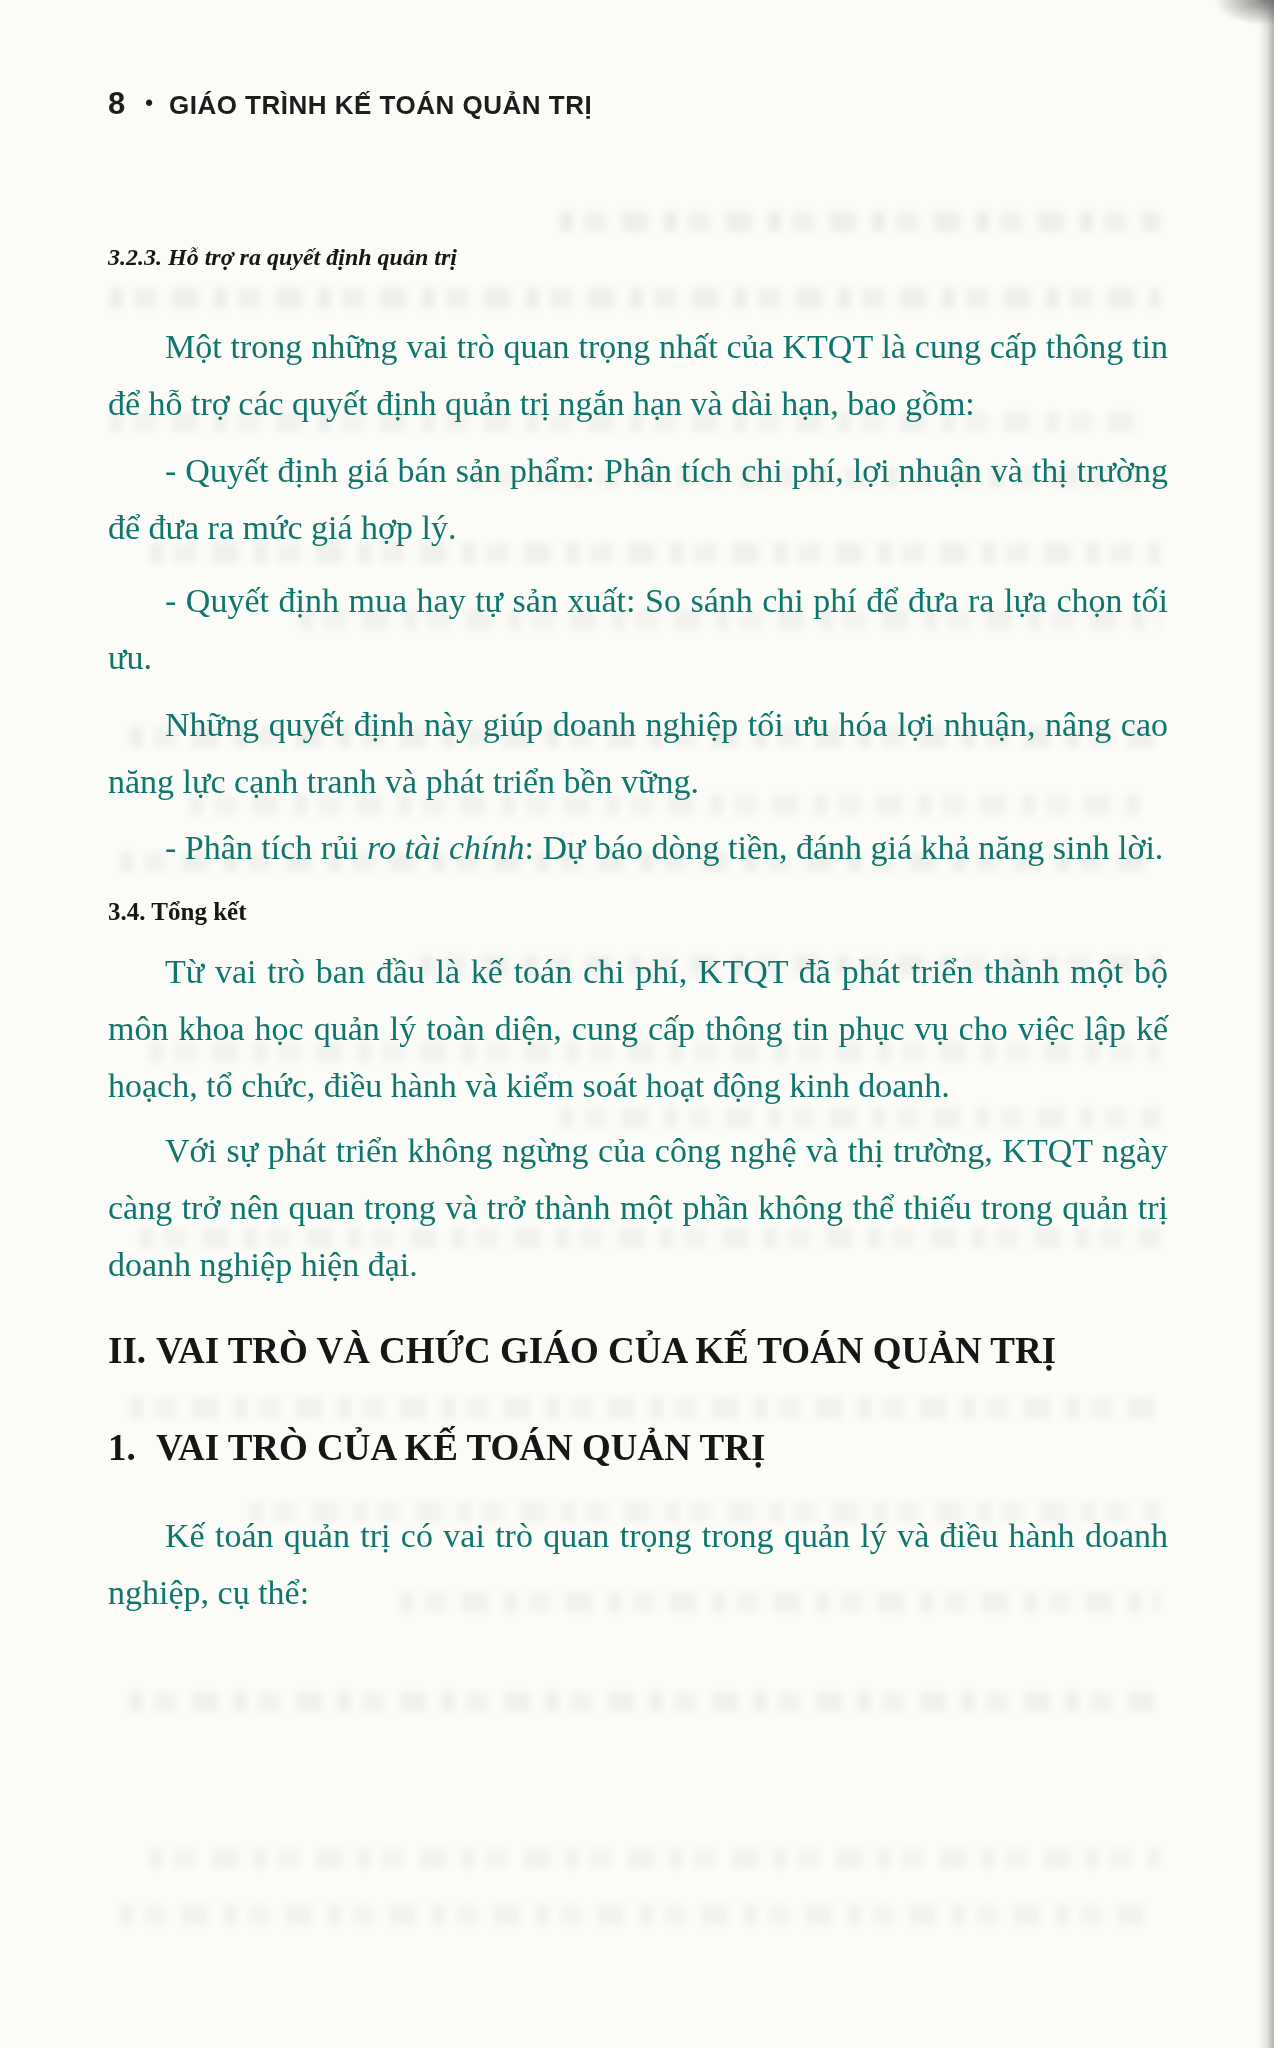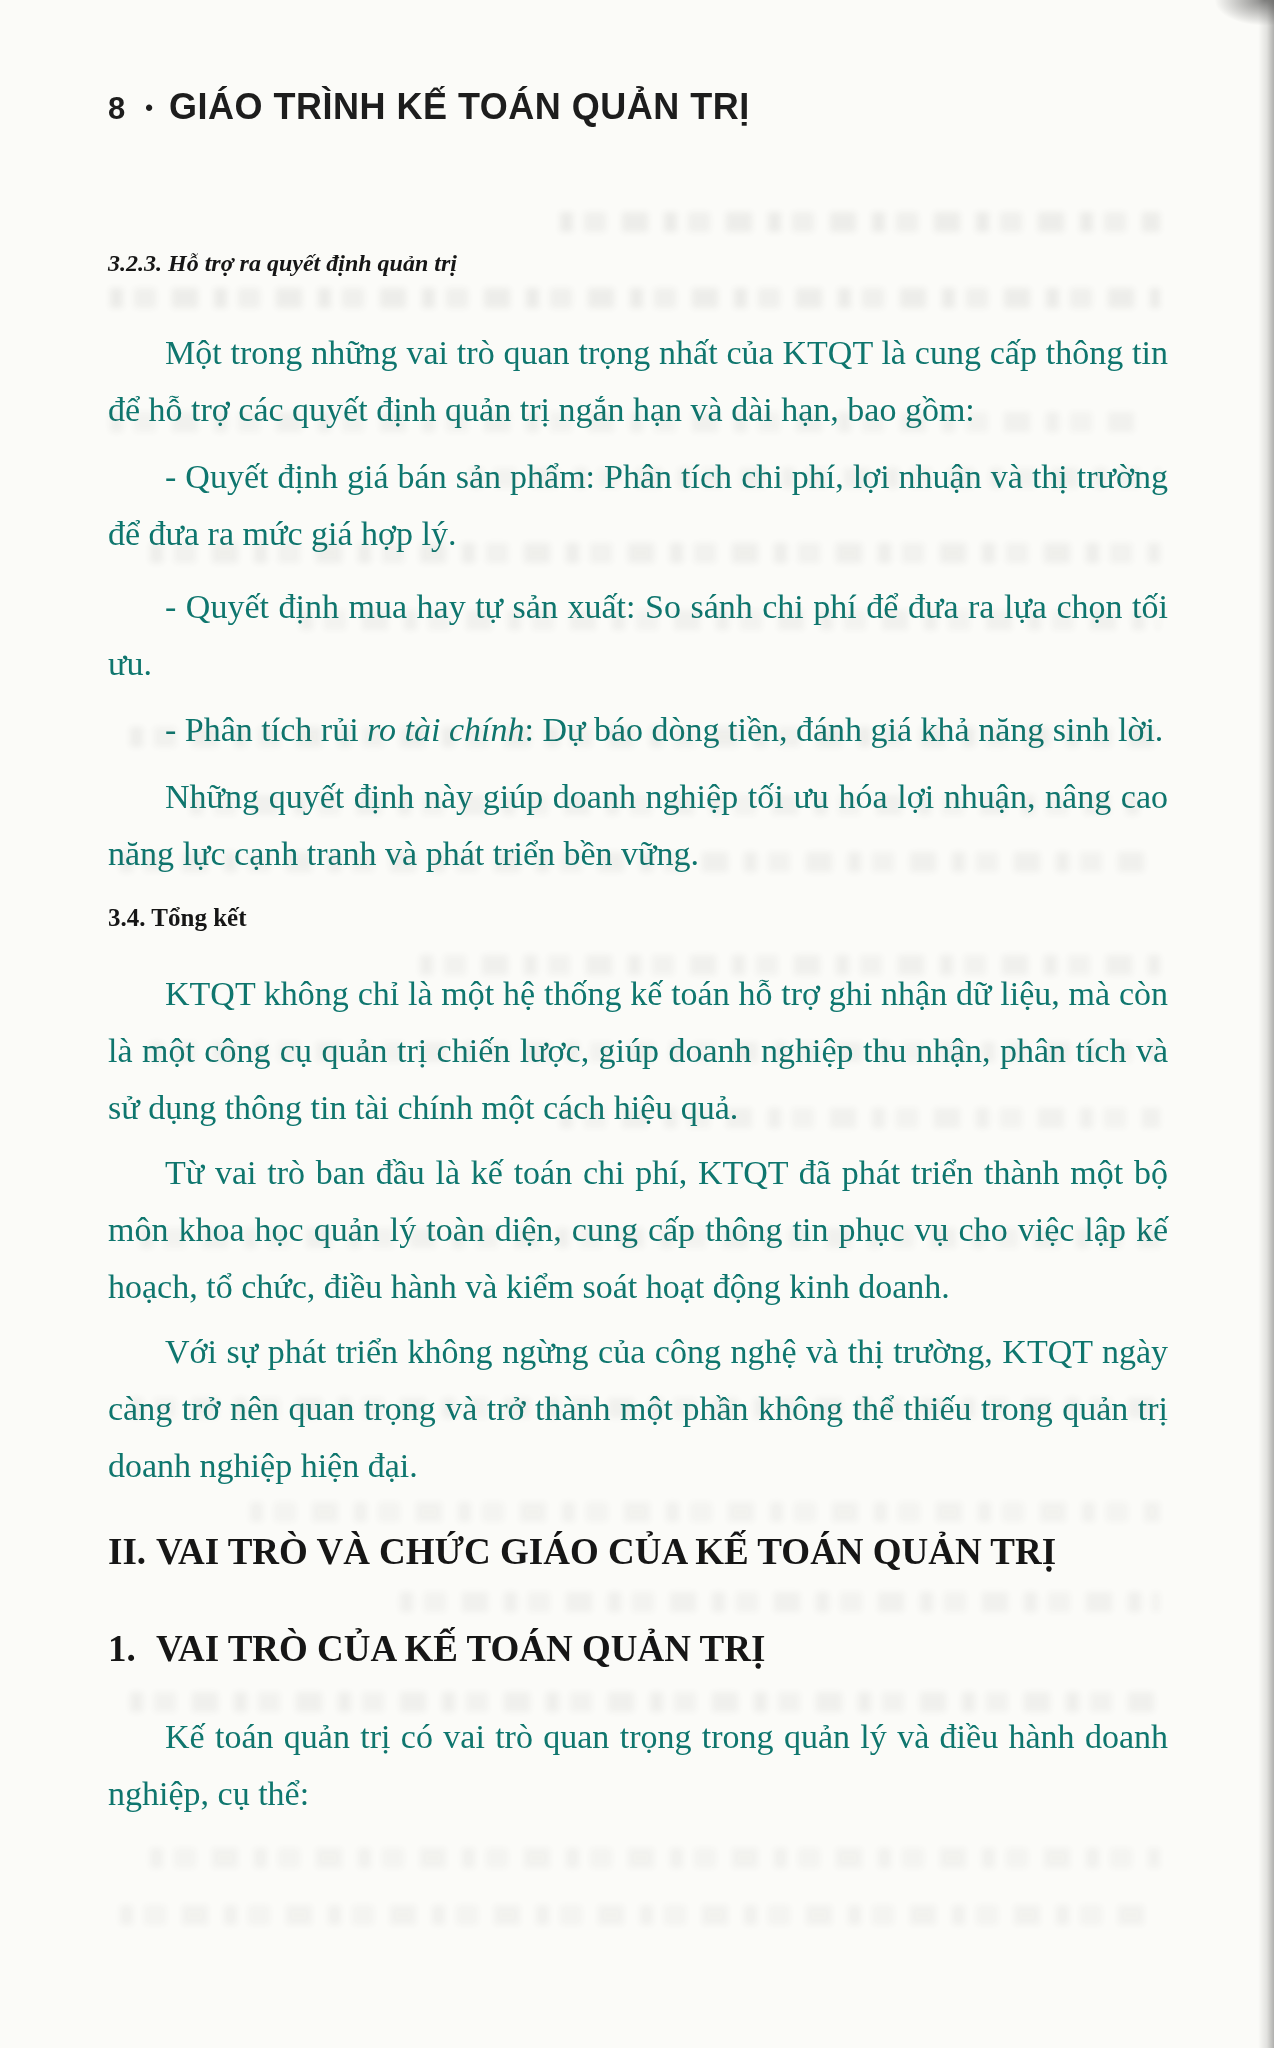--- a/index.html
+++ b/index.html
@@ -35,21 +35,21 @@
   
   .running-header{
     display:flex;align-items:baseline;
     margin-top:86px;
     font-family:"Liberation Sans", sans-serif;
     font-weight:bold;
     color:#1d1d1d;
   }
   .running-header .pagenum{font-size:31px;}
   .running-header .sep{font-size:22px;margin:0 16px 0 20px;position:relative;top:-4px;}
-  .running-header .booktitle{font-size:36px;letter-spacing:0.5px;}
+  .running-header .booktitle{font-size:26px;letter-spacing:0.5px;}
   
   .bt{
     font-family:"Liberation Serif","DejaVu Serif",serif;
     font-size:34px;line-height:57px;
     text-align:justify;
     margin:12px 0 0 0;
     color:#0f766e;
   }
   .indent{text-indent:57px;}
   .h-sub{
@@ -114,27 +114,26 @@
 
   <h3 class="h-sub">3.2.3. Hỗ trợ ra quyết định quản trị</h3>
 
   <p class="bt indent mt38">Một trong những vai trò quan trọng nhất của KTQT là cung cấp thông tin để hỗ trợ các quyết định quản trị ngắn hạn và dài hạn, bao gồm:</p>
 
   <p class="bt indent mt10">- Quyết định giá bán sản phẩm: Phân tích chi phí, lợi nhuận và thị trường để đưa ra mức giá hợp lý.</p>
 
 
   <p class="bt indent mt16">- Quyết định mua hay tự sản xuất: So sánh chi phí để đưa ra lựa chọn tối ưu.</p>
 
+  <p class="bt indent mt10">Những quyết định này giúp doanh nghiệp tối ưu hóa lợi nhuận, nâng cao năng lực cạnh tranh và phát triển bền vững.</p>
+
   <p class="bt indent mt9"><span>- Phân tích rủi </span><span class="it">ro tài chính</span><span>: Dự báo dòng tiền, đánh giá khả năng sinh lời.</span></p>
-
-  <p class="bt indent mt10">Những quyết định này giúp doanh nghiệp tối ưu hóa lợi nhuận, nâng cao năng lực cạnh tranh và phát triển bền vững.</p>
 
   <h3 class="h-bold">3.4. Tổng kết</h3>
 
-  <p class="bt indent mt24">KTQT không chỉ là một hệ thống kế toán hỗ trợ ghi nhận dữ liệu, mà còn là một công cụ quản trị chiến lược, giúp doanh nghiệp thu nhận, phân tích và sử dụng thông tin tài chính một cách hiệu quả.</p>
 
   <p class="bt indent mt8">Từ vai trò ban đầu là kế toán chi phí, KTQT đã phát triển thành một bộ môn khoa học quản lý toàn diện, cung cấp thông tin phục vụ cho việc lập kế hoạch, tổ chức, điều hành và kiểm soát hoạt động kinh doanh.</p>
 
   <p class="bt indent mt8">Với sự phát triển không ngừng của công nghệ và thị trường, KTQT ngày càng trở nên quan trọng và trở thành một phần không thể thiếu trong quản trị doanh nghiệp hiện đại.</p>
 
   <div class="h-major mt34">
     <span class="num">II.</span>
     <span class="ttl">VAI TRÒ VÀ CHỨC GIÁO CỦA KẾ TOÁN QUẢN TRỊ</span>
   </div>
 

